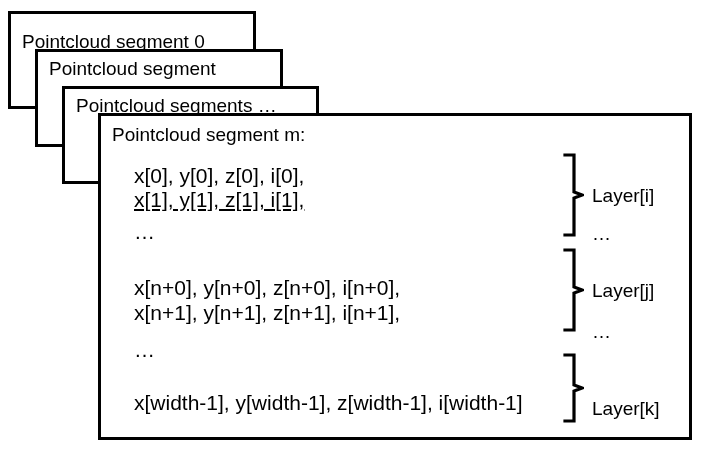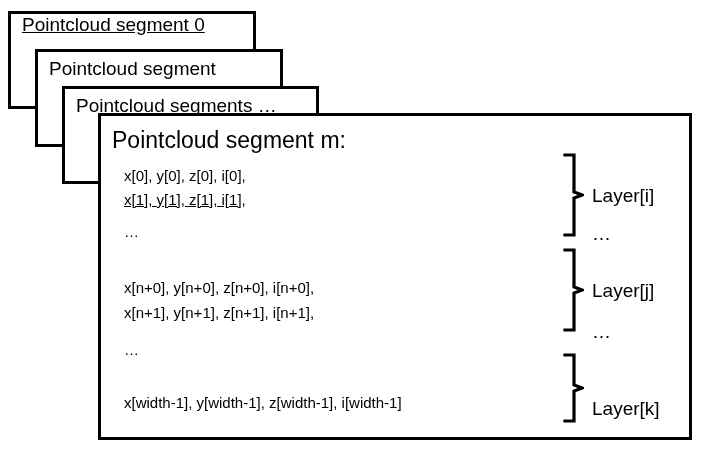--- a/index.html
+++ b/index.html
@@ -31,51 +31,51 @@
     white-space: nowrap;
     font-size: 19px;
     line-height: 19px;
     color: #000000;
   }
 
   #seg-card-0 { left: 8px;  top: 11px;  width: 248px; height: 98px; z-index: 1; }
   #seg-card-1 { left: 35px; top: 49px;  width: 248px; height: 98px; z-index: 2; }
   #seg-card-2 { left: 62px; top: 86px;  width: 257px; height: 98px; z-index: 3; }
 
-  #seg-title-0 { left: 22px; top: 15px; z-index: 4; text-decoration: underline; }
+  #seg-title-0 { left: 22px; top: 32px; z-index: 4; }
   #seg-title-1 { left: 49px; top: 59px; z-index: 4; }
   #seg-title-2 { left: 76px; top: 96px; z-index: 4; }
 
   
   #main-card {
     position: absolute;
     box-sizing: border-box;
     left: 98px;
     top: 113px;
     width: 594px;
     height: 327px;
     background: #ffffff;
     border: 3px solid #000000;
     z-index: 5;
   }
   #main-title {
     position: absolute;
     left: 112px;
-    top: 131px;
-    font-size: 23px;
+    top: 125px;
+    font-size: 19px;
     line-height: 19px;
     white-space: nowrap;
     z-index: 6;
   }
 
   
   .data-line {
     position: absolute;
-    left: 124px;
-    font-size: 15px;
+    left: 134px;
+    font-size: 21px;
     line-height: 19px;
     white-space: nowrap;
     z-index: 6;
   }
   .data-line.ellipsis { letter-spacing: 0.5px; }
 
   
   .bracket {
     position: absolute;
     z-index: 6;

